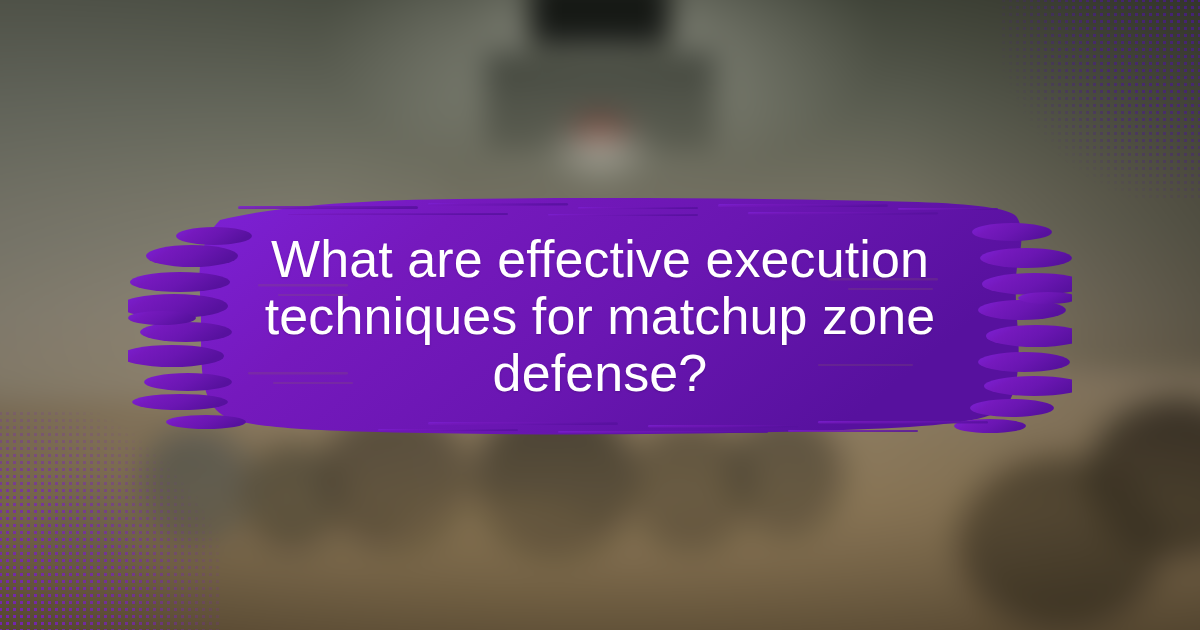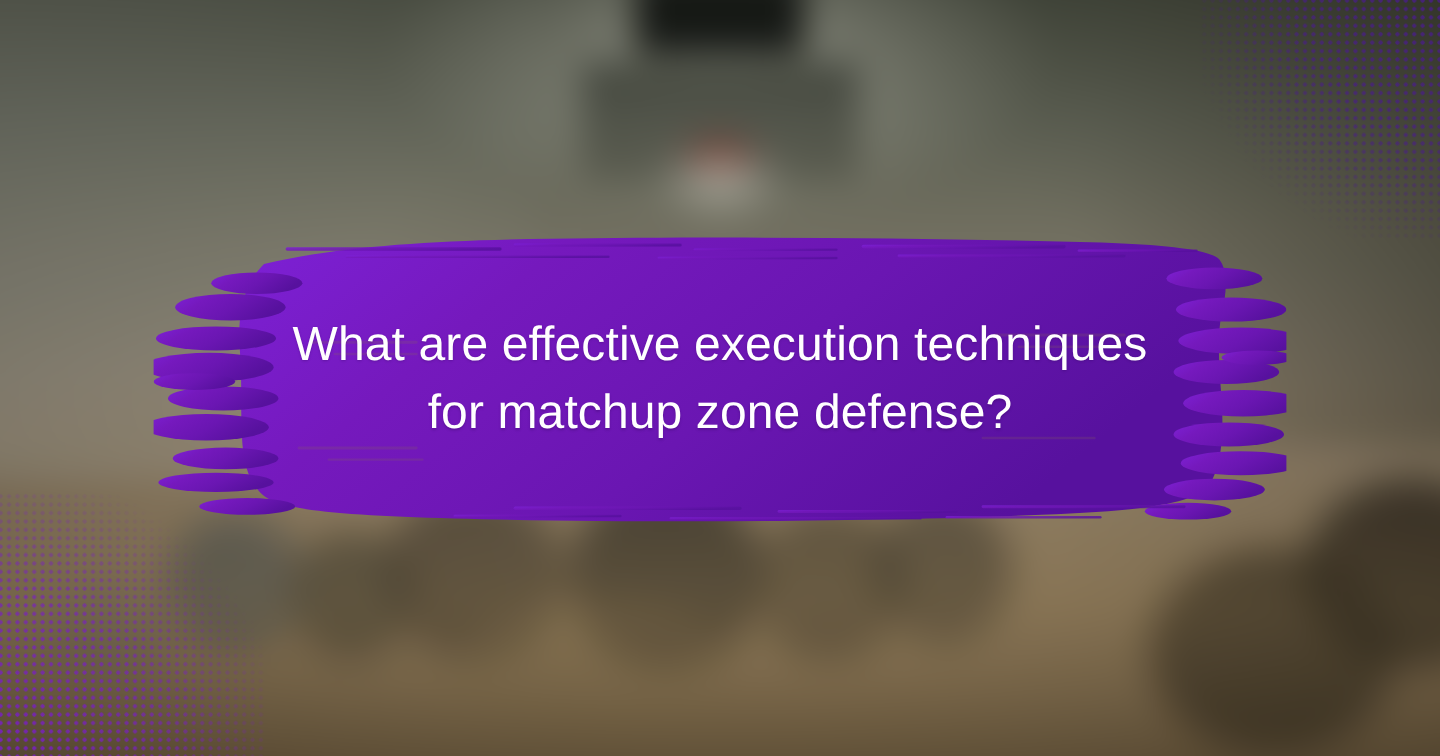--- a/index.html
+++ b/index.html
@@ -164,21 +164,21 @@
     left: 96px;
     right: 96px;
     top: 0;
     height: 100%;
     display: flex;
     flex-direction: column;
     align-items: center;
     justify-content: center;
     text-align: center;
     color: #ffffff;
-    font-size: 40px;
+    font-size: 52px;
     line-height: 57px;
     font-weight: 400;
     letter-spacing: 0.1px;
     white-space: pre-wrap;
     text-shadow: 0 1px 2px rgba(40,0,70,0.25);
   }
 </style>
 </head>
 <body>
 

